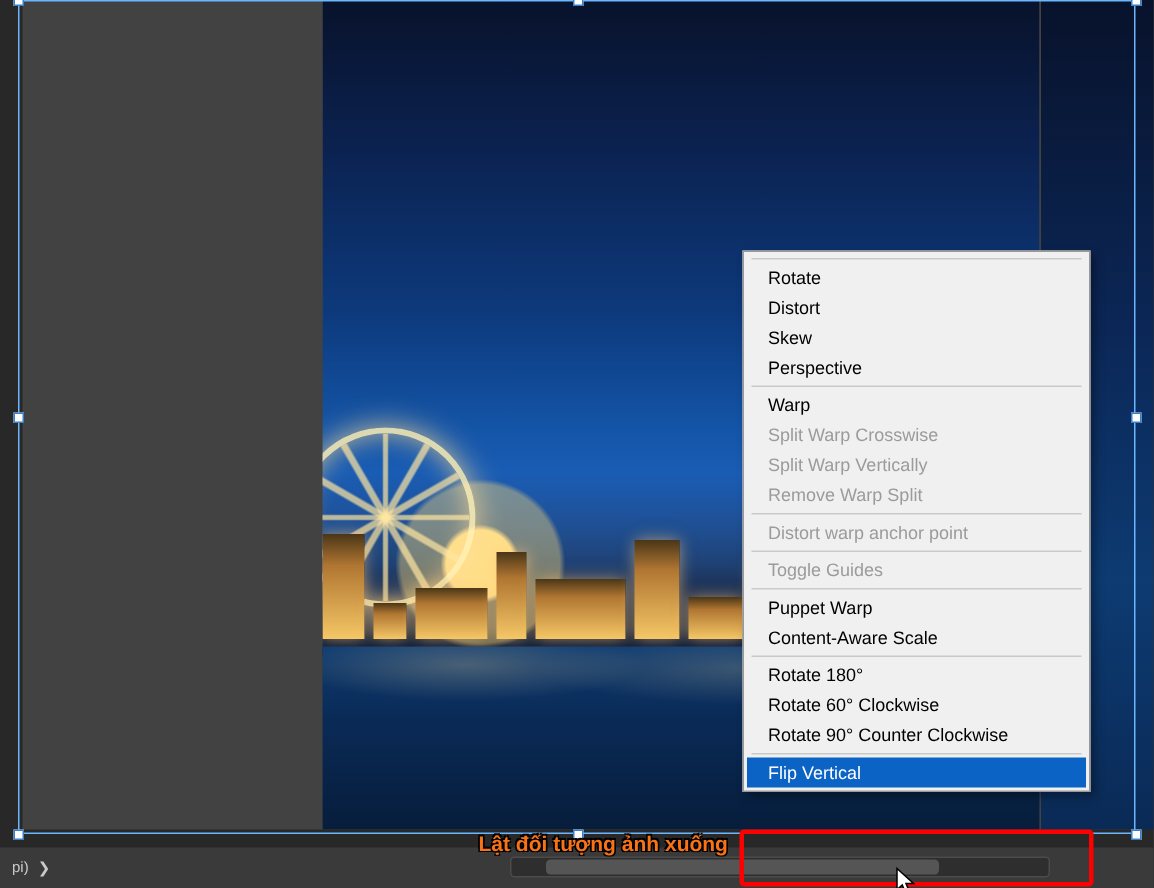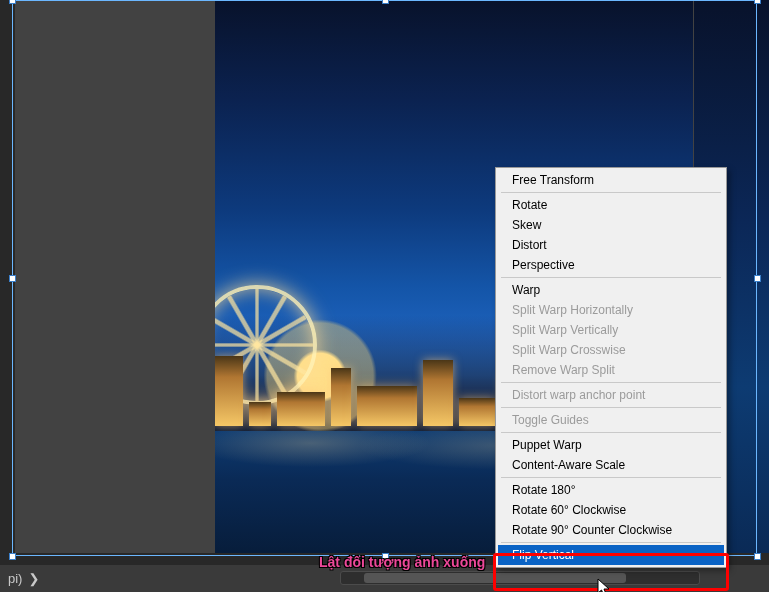--- a/index.html
+++ b/index.html
@@ -137,21 +137,21 @@
 .statusbar {
   position: absolute;
   left: 0;
   bottom: 0;
   width: 769px;
   height: 27px;
   background: #3a3a3a;
   display: flex;
   align-items: center;
   color: #c9c9c9;
-  font-size: 13px;
+  font-size: 10px;
   padding-left: 8px;
 }
 .statusbar .chev {
   margin: 0 6px;
   color: #c9c9c9;
 }
 .hscroll {
   position: absolute;
   left: 340px;
   top: 6px;
@@ -198,21 +198,21 @@
   color: #fff;
 }
 .highlight-box {
   position: absolute;
   border: 3px solid #ff0000;
   border-radius: 3px;
   pointer-events: none;
 }
 .annotation {
   position: absolute;
-  color: #ec4899;
+  color: #f97316;
   font-weight: 700;
   font-size: 14px;
   text-shadow: 1px 1px 0 #000, -1px -1px 0 #000, 1px -1px 0 #000, -1px 1px 0 #000;
 }
 .cursor {
   position: absolute;
   width: 14px;
   height: 20px;
   pointer-events: none;
   z-index: 50;
@@ -259,31 +259,29 @@
 
 <div class="statusbar">
   <span>pi)</span>
   <span class="chev">❯</span>
   <div class="hscroll">
     <div class="hscroll-thumb"></div>
   </div>
 </div>
 
 <div class="context-menu" id="ctxmenu">
-    <div class="item">Free Transform</div>
     <div class="sep"></div>
     <div class="item">Rotate</div>
+    <div class="item">Distort</div>
     <div class="item">Skew</div>
-    <div class="item">Distort</div>
     <div class="item">Perspective</div>
     <div class="sep"></div>
     <div class="item">Warp</div>
-    <div class="item disabled">Split Warp Horizontally</div>
+    <div class="item disabled">Split Warp Crosswise</div>
     <div class="item disabled">Split Warp Vertically</div>
-    <div class="item disabled">Split Warp Crosswise</div>
     <div class="item disabled">Remove Warp Split</div>
     <div class="sep"></div>
     <div class="item disabled">Distort warp anchor point</div>
     <div class="sep"></div>
     <div class="item disabled">Toggle Guides</div>
     <div class="sep"></div>
     <div class="item">Puppet Warp</div>
     <div class="item">Content-Aware Scale</div>
     <div class="sep"></div>
     <div class="item">Rotate 180°</div>

